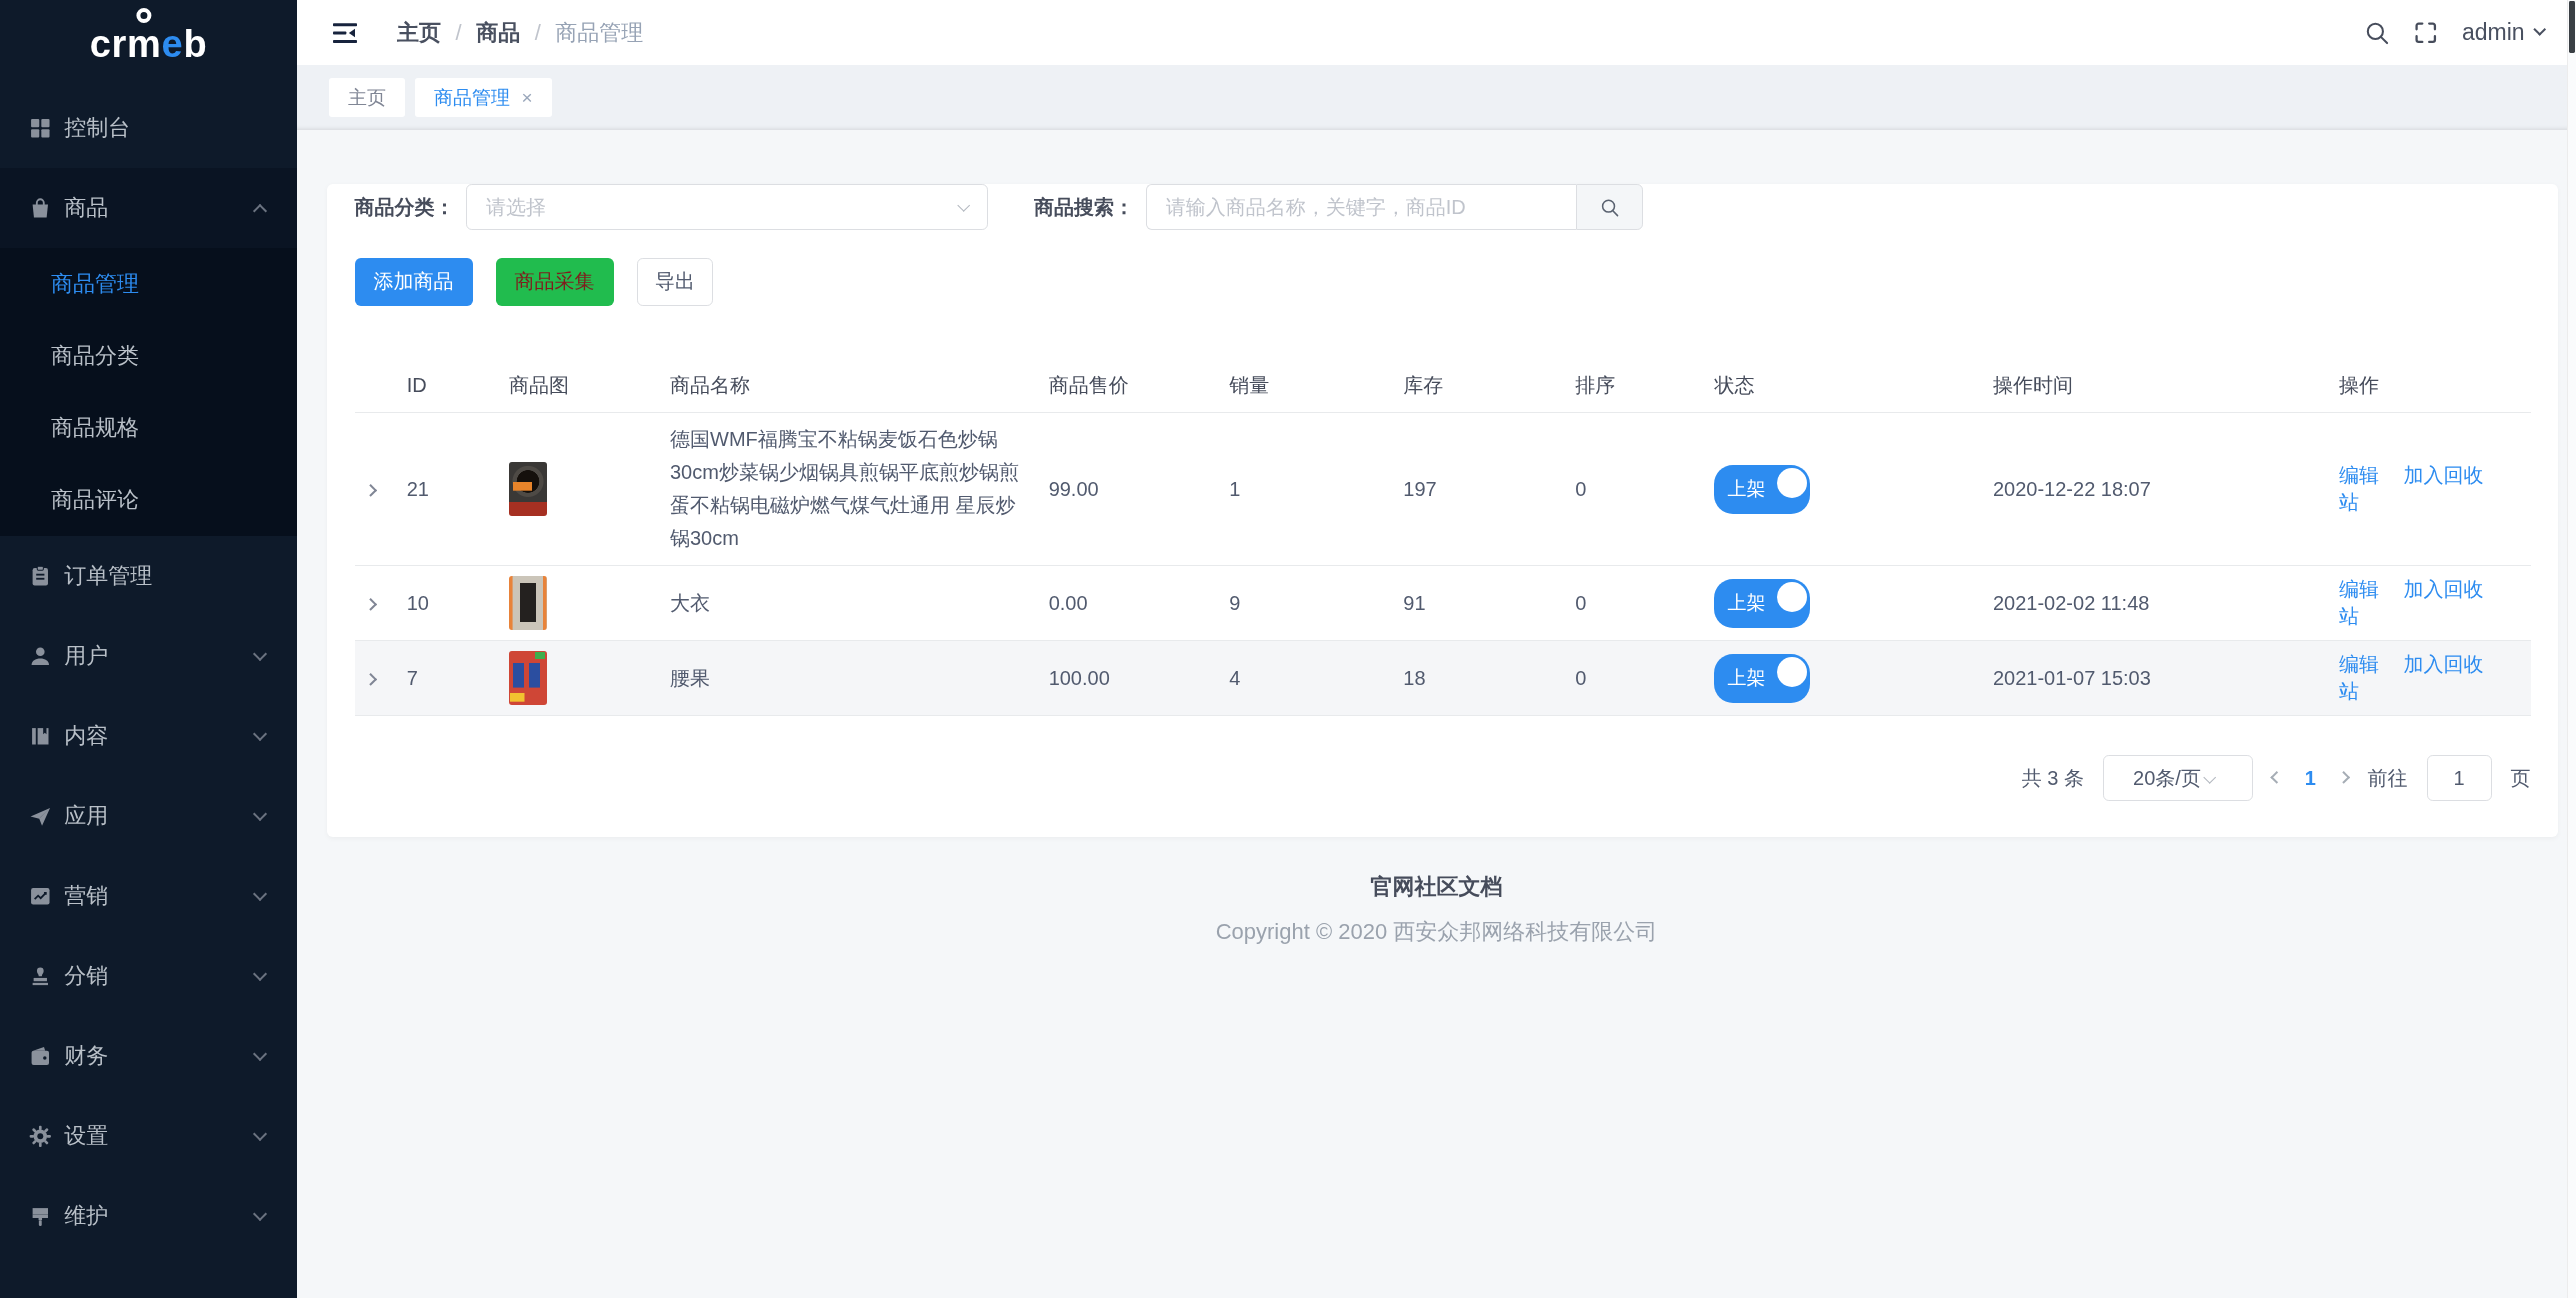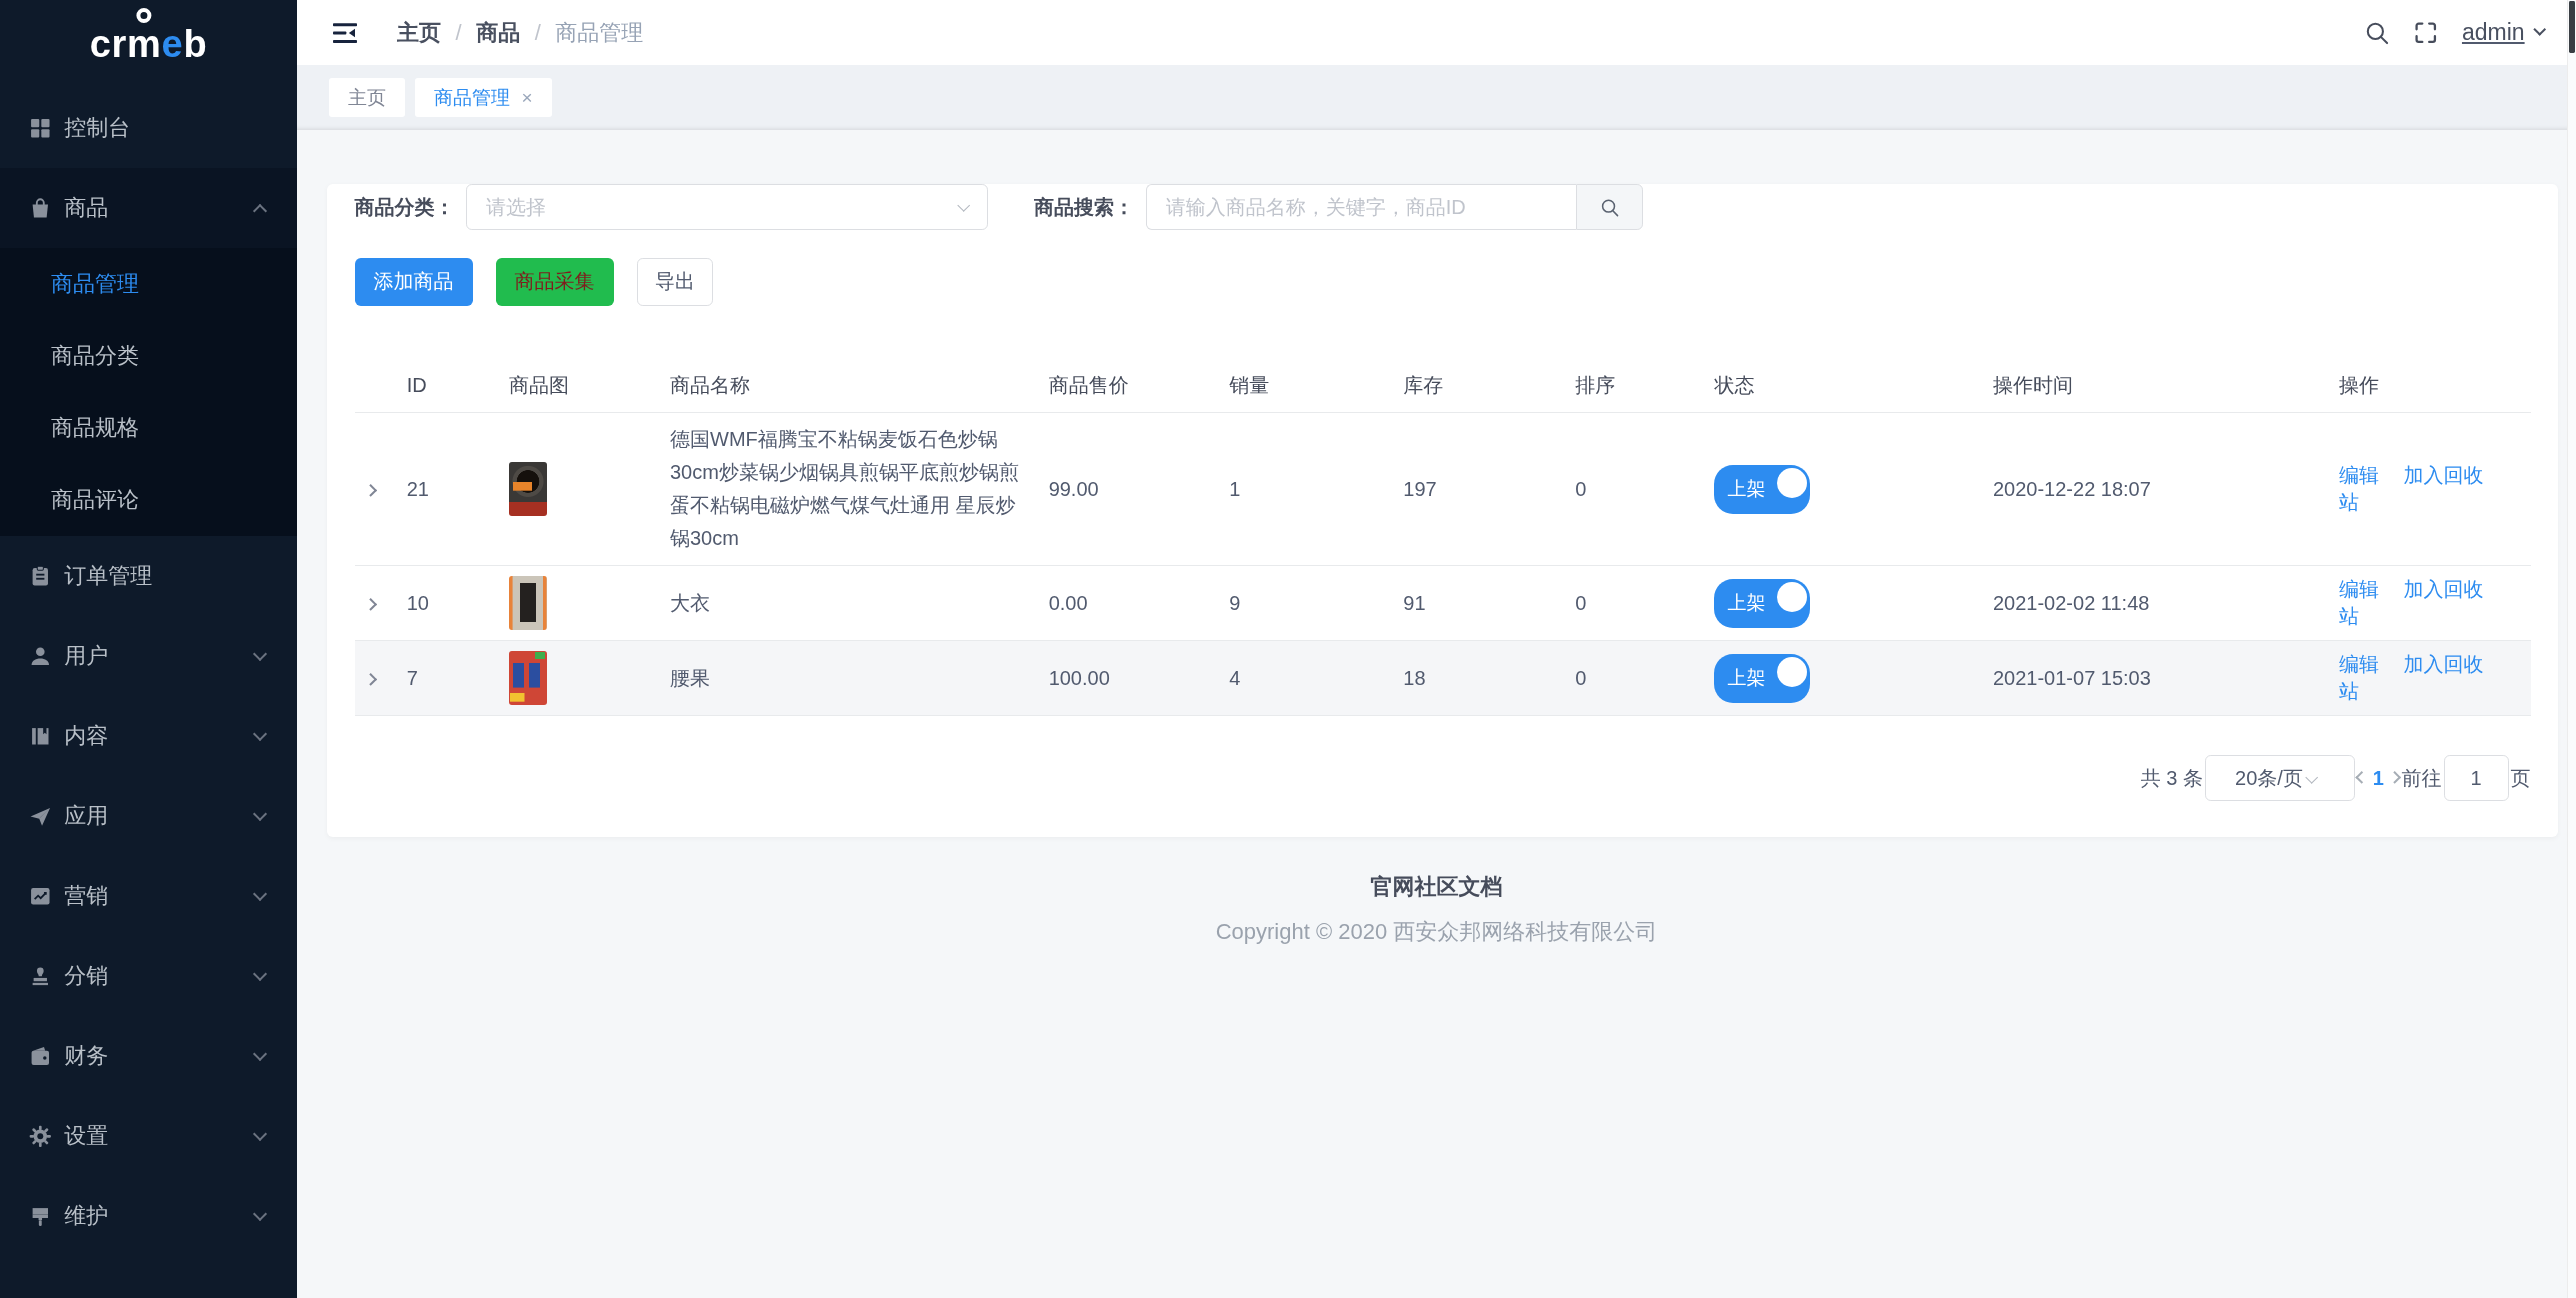--- a/index.html
+++ b/index.html
@@ -33,21 +33,21 @@
   .side-sub-item.active { color:#2d8cf0; }
   
   .main { flex:1; display:flex; flex-direction:column; height:100%; position:relative; }
   .topbar { height:65px; background:#fff; display:flex; align-items:center; padding:0 32px; }
   .hamburger { width:32px; height:32px; cursor:pointer; display:inline-flex; }
   .hamburger svg { width:32px; height:32px; }
   .breadcrumb { margin-left:36px; display:flex; align-items:center; gap:14.5px; font-size:22px; color:#495060; }
   .crumb { cursor:pointer; font-weight:bold; }
   .crumb.current { color:#97a3b5; font-weight:normal; cursor:default; }
   .crumb-sep { color:#c0c4cc; }
-  .topbar-right { margin-left:auto; display:flex; align-items:flex-end; gap:22px;text-decoration:underline; }
+  .topbar-right { margin-left:auto; display:flex; align-items:flex-end; gap:22px; }
   .tool-ic { width:27.5px; height:27.5px; display:inline-flex; cursor:pointer; }
   .tool-ic svg { width:27.5px; height:27.5px; }
   .user-box { display:flex; align-items:center; cursor:pointer; font-size:23px; color:#495060; }
   .chev-down { width:9.4px; height:9.4px; border-right:2.2px solid #495060; border-bottom:2.2px solid #495060;
     transform:rotate(45deg); margin-left:10px; margin-top:-5.8px; }
   .tagbar { height:65px; background:#eef1f5; display:flex; align-items:center; padding:0 32px;
     box-shadow: inset 0 -3.6px 4.3px -2.9px rgba(0,0,0,0.12); }
   .tag { height:39px; background:#fff; display:flex; align-items:center; padding:0 19px;
     margin-right:10px; font-size:19px; color:#808695; border-radius:2.9px; cursor:pointer; }
   .tag.active { color:#2d8cf0; }
@@ -109,21 +109,21 @@
   .pimg-jars { background-color:#cf4636;
     background-image: linear-gradient(#2b4ea0,#2b4ea0), linear-gradient(#2b4ea0,#2b4ea0),
       linear-gradient(#f2c230,#f2c230), linear-gradient(#3fae4c,#3fae4c);
     background-size: 11px 24.6px, 11px 24.6px, 14.5px 8.7px, 10px 7.2px;
     background-position: 4.3px 12.3px, 19.6px 12.3px, 1.4px 42px, 26px 1.4px; }
   .switch { width:96px; height:49px; border-radius:19px; background:#2d8cf0; position:relative;
     display:flex; align-items:center; color:#fff; font-size:19px; padding-left:13px; cursor:pointer; }
   .knob { position:absolute; right:3.6px; top:3.6px; width:30px; height:30px; border-radius:50%; background:#fff; }
   .action-link { color:#2d8cf0; margin-right:24.6px; cursor:pointer; text-decoration:none; }
   
-  .pagi { display:flex; align-items:center; justify-content:flex-end; gap:2px;
+  .pagi { display:flex; align-items:center; justify-content:flex-end; gap:19px;
     margin-top:39px; padding-bottom:36px; font-size:20px; color:#515a6e; }
   .page-size { width:150px; height:46px; border:1.4px solid #dcdee2; border-radius:5.8px; display:flex;
     align-items:center; justify-content:center; cursor:pointer; position:relative; }
   .page-size .sel-chev { right:16px; top:17.4px; }
   .page-size span { margin-right:22px; }
   .pg-arrow { width:9.4px; height:9.4px; display:inline-block; cursor:pointer; }
   .pg-prev { border-left:2.2px solid #a6adb5; border-bottom:2.2px solid #a6adb5; transform:rotate(45deg); }
   .pg-next { border-right:2.2px solid #a6adb5; border-top:2.2px solid #a6adb5; transform:rotate(45deg); }
   .pg-current { color:#2d8cf0; font-weight:bold; padding:0 4.3px; }
   .goto-input { width:65px; height:46px; border:1.4px solid #dcdee2; border-radius:5.8px; text-align:center;

